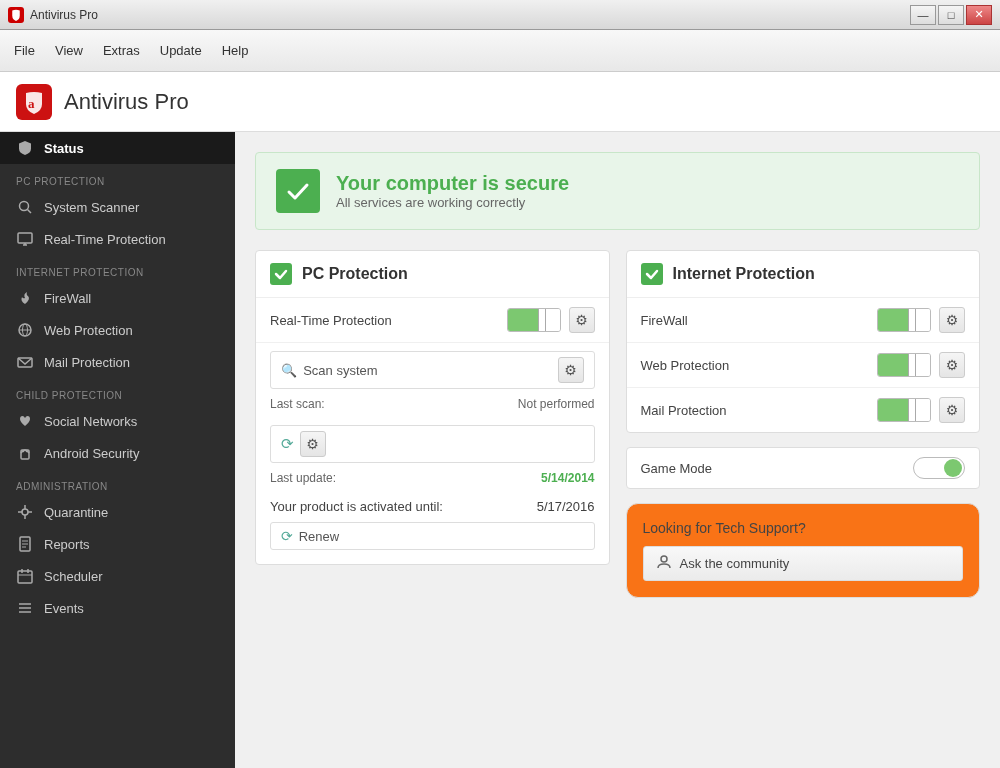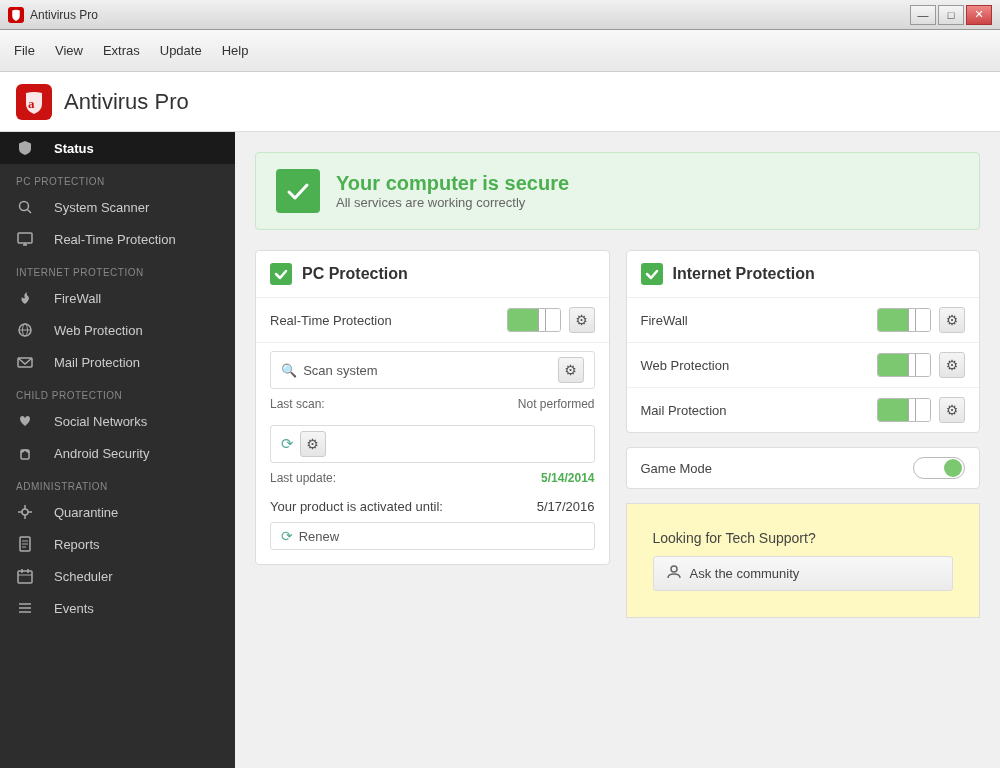--- a/index.html
+++ b/index.html
@@ -60,21 +60,21 @@
       color: #888;
       text-transform: uppercase;
       padding: 12px 16px 4px 16px;
       letter-spacing: 0.5px;
     }
     .sidebar-item {
       display: flex;
       align-items: center;
       padding: 7px 16px;
       cursor: pointer;
-      gap: 20px;
+      gap: 10px;
       color: #ccc;
       font-size: 13px;
     }
     .sidebar-item.active { background: #1a1a1a; color: white; font-weight: bold; }
     .sidebar-item.active .sidebar-icon { color: white; }
     .sidebar-icon { width: 18px; height: 18px; display: flex; align-items: center; justify-content: center; flex-shrink: 0; }
 
     
     .content {
       flex: 1;
@@ -213,24 +213,24 @@
       display: flex;
       align-items: center;
       padding: 6px 14px 2px 14px;
       font-size: 13px;
     }
     .activation-label { color: #444; }
     .activation-date { color: #404040; font-weight: normal; margin-left: auto; }
 
     
     .support-panel {
-      background: #fef9c3;
+      background: #f97316;
       border: 1px solid #ddd;
-      border-radius: 0;
-      padding: 26px;
+      border-radius: 12px;
+      padding: 16px;
     }
     .support-title { font-size: 14px; color: #444; margin-bottom: 10px; }
     .support-btn {
       display: flex;
       align-items: center;
       gap: 8px;
       border: 1px solid #ddd;
       border-radius: 3px;
       padding: 7px 12px;
       background: linear-gradient(to bottom, #f8f8f8, #ebebeb);

